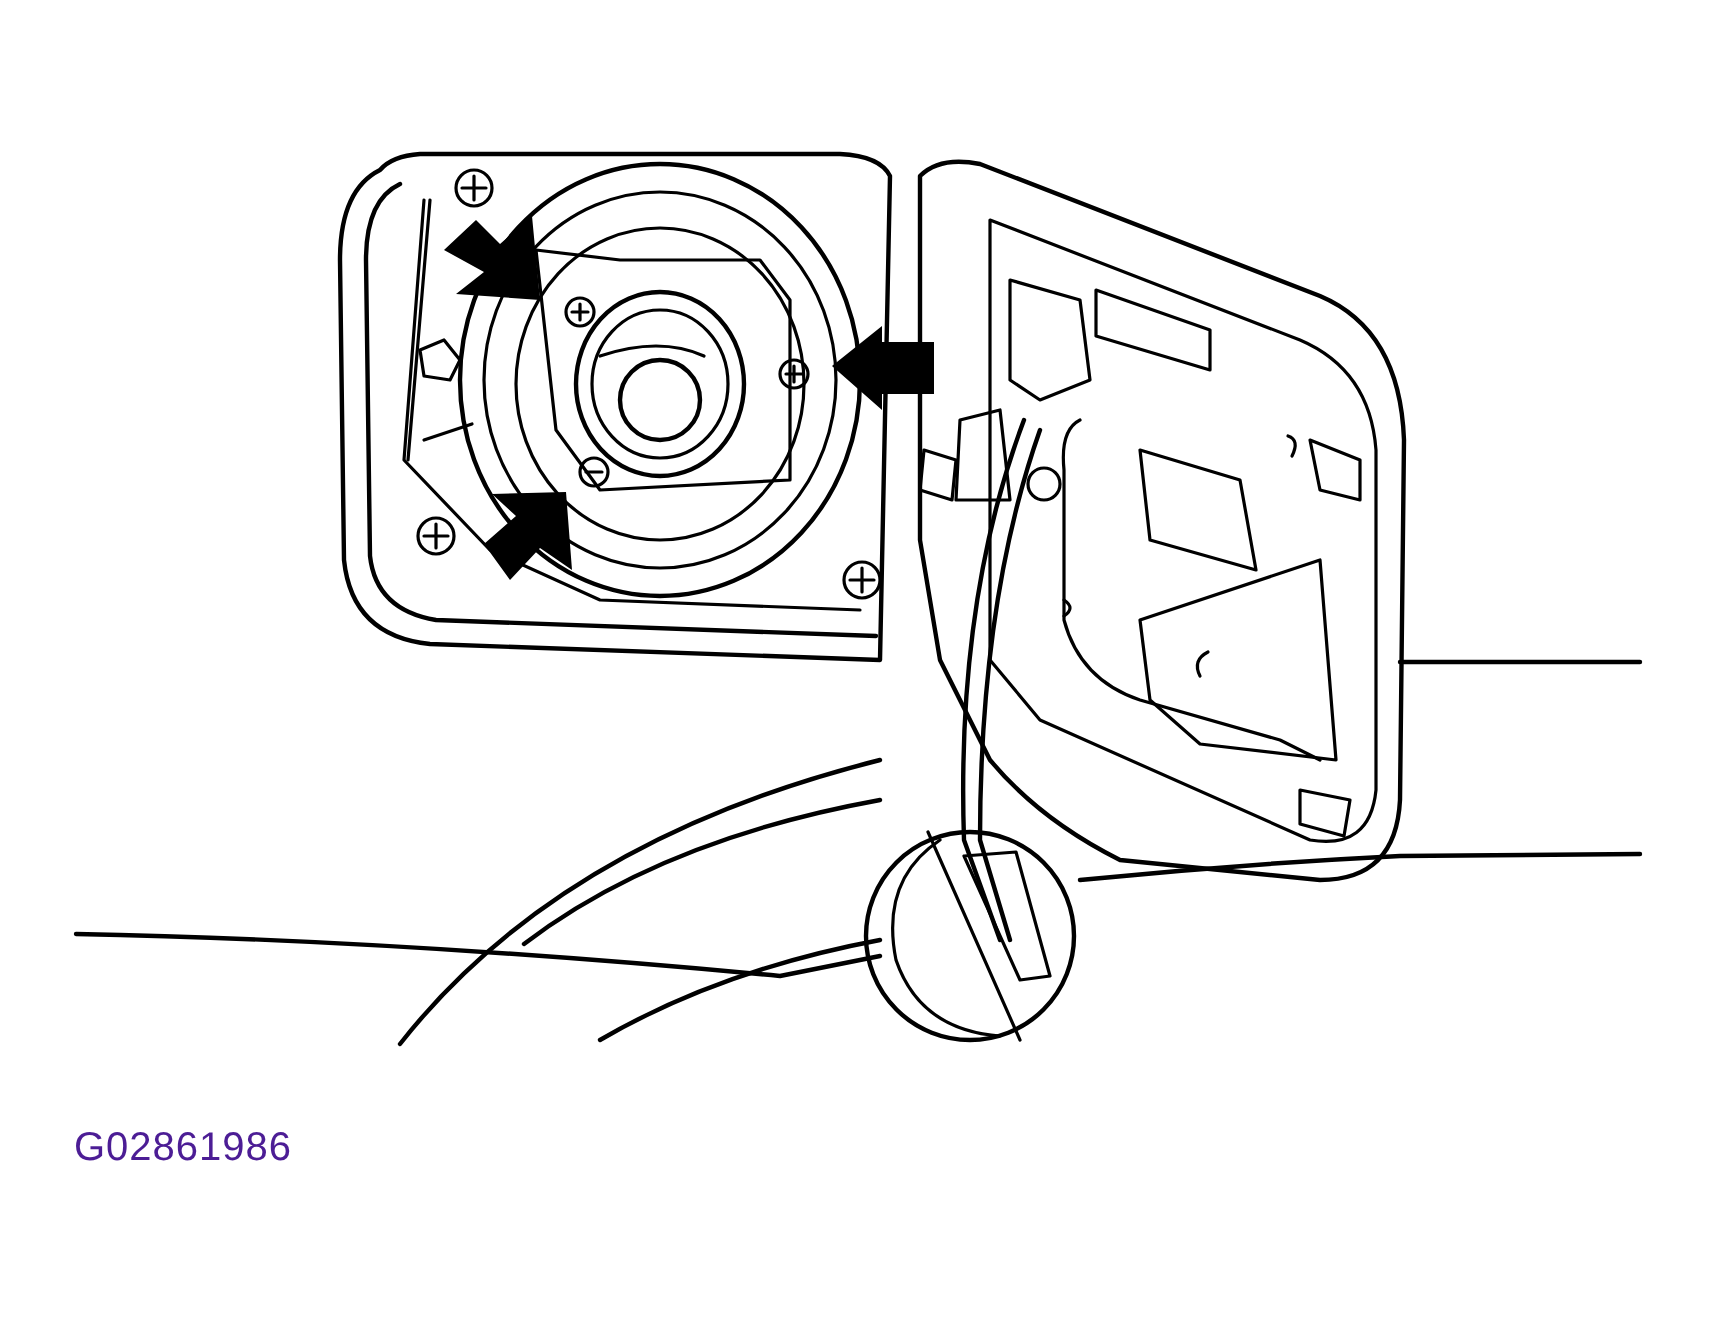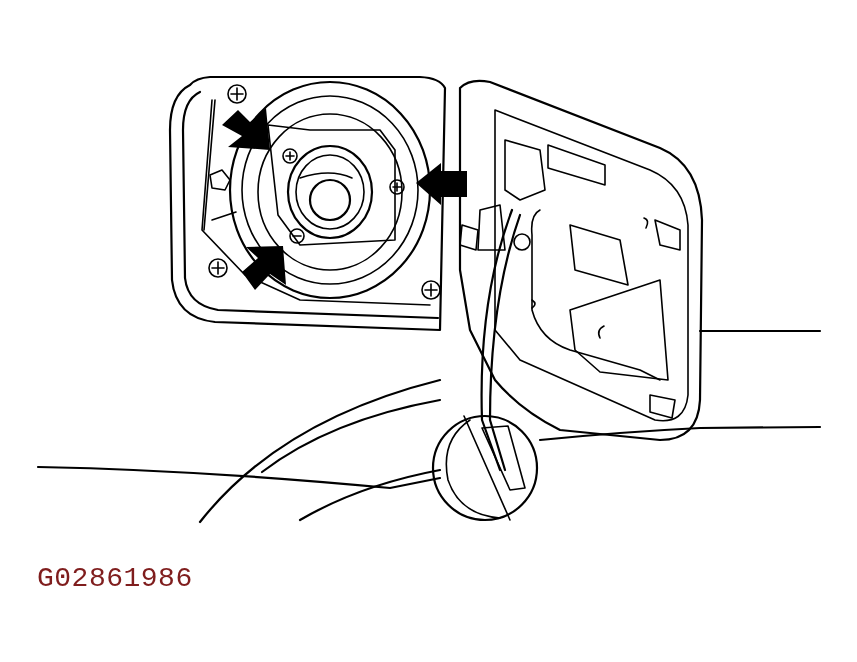--- a/index.html
+++ b/index.html
@@ -1,18 +1,18 @@
 <!DOCTYPE html>
 <html><head>
 <meta charset="utf-8">
 <style>
   html, body { margin: 0; padding: 0; background: #ffffff; }
   body { width: 857px; height: 662px; position: relative; overflow: hidden; font-family: "Liberation Sans", sans-serif; }
   #diagram { position: absolute; left: 0; top: 0; }
-  .caption { position: absolute; left: 37px; top: 563px; font-size: 28px; color: #7f1d1d; letter-spacing: 0.5px; font-family: Liberation Mono, monospace; }
+  .caption { position: absolute; left: 37px; top: 563px; font-size: 20px; color: #4c1d95; letter-spacing: 0.5px; font-family: Liberation Sans, sans-serif; }
   .s { fill: none; stroke: #000; stroke-width: 2.2; stroke-linecap: round; stroke-linejoin: round; }
   .t { fill: none; stroke: #000; stroke-width: 1.6; stroke-linecap: round; stroke-linejoin: round; }
   .f { fill: #000; stroke: none; }
 </style>
 </head>
 <body>
 
 <svg id="diagram" width="857" height="662" viewBox="0 0 857 662" xmlns="http://www.w3.org/2000/svg">
 
   <g>

